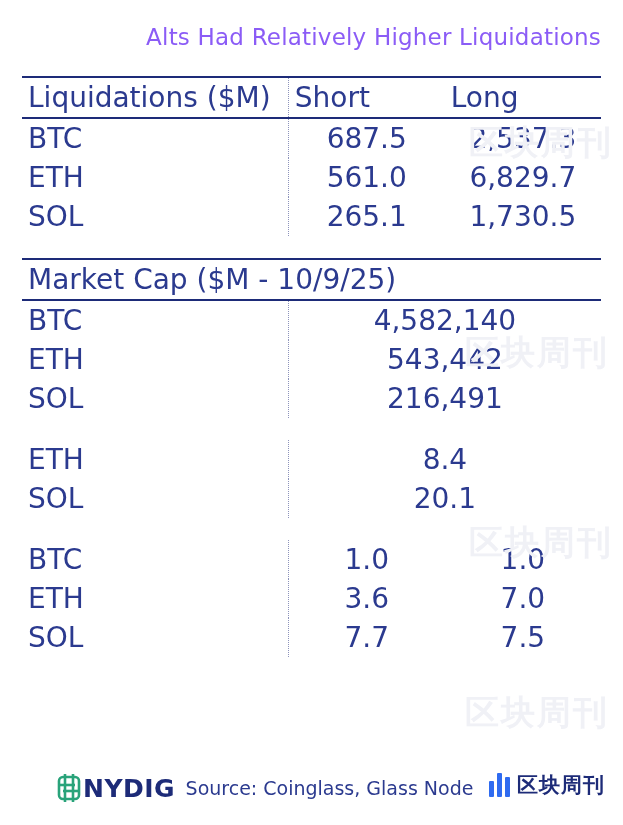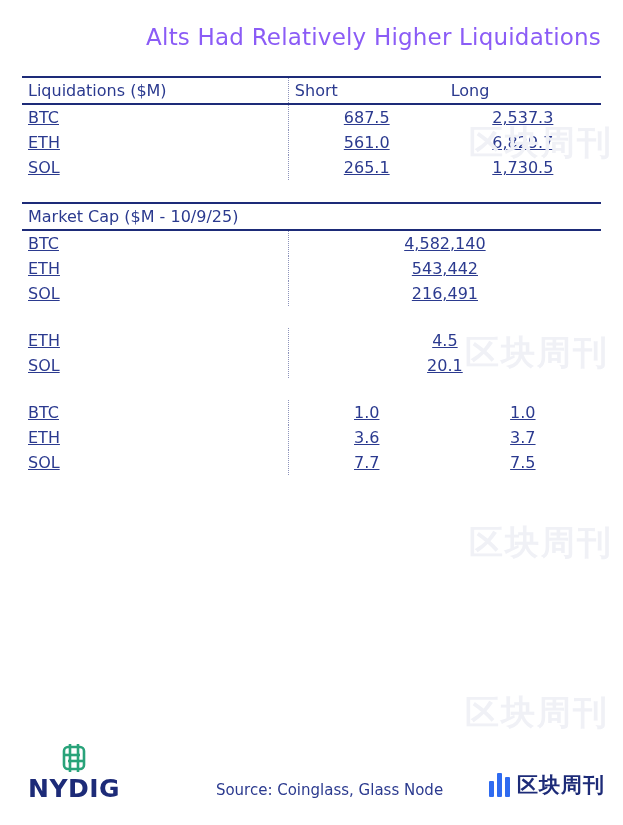--- a/index.html
+++ b/index.html
@@ -48,21 +48,21 @@
 
   table.tbl {
     width: 100%;
     border-collapse: collapse;
     table-layout: fixed;
     margin-bottom: 22px;
   }
   table.tbl td, table.tbl th {
     padding: 3px 6px;
     font-weight: normal;
-    font-size: 16px;
+    font-size: 28px;
     color: #2b3a8f;
     vertical-align: middle;
   }
   .hdr-row th {
     font-weight: bold;
     font-size: 20px;
     color: #1d2b78;
     border-bottom: 2px solid #1d2b78;
     padding-top: 2px;
     padding-bottom: 6px;
@@ -83,61 +83,59 @@
   }
   .hdr-left {
     text-align: left;
   }
   .hdr-center {
     text-align: left;
   }
   .rowpad td {
     padding-top: 4px;
     padding-bottom: 4px;
-    text-decoration: underline;
   }
 
   
   col.c-label { width: 46%; }
   col.c-a { width: 27%; }
   col.c-b { width: 27%; }
 
   .footer {
     position: absolute;
     left: 0;
     right: 0;
     bottom: 10px;
     height: 62px;
   }
   .nydig {
     position: absolute;
-    left: 28px;
+    left: 56px;
     bottom: 12px;
     display: flex;
     align-items: center;
     gap: 1px;
-    flex-direction: column;
   }
   .nydig-mark {
     width: 26px;
     height: 30px;
     position: relative;
   }
   .nydig-text {
     font-size: 25px;
     font-weight: bold;
     color: #1d2b78;
     letter-spacing: 0.5px;
   }
   .source {
     position: absolute;
     left: 50%;
     transform: translateX(-50%);
     bottom: 16px;
-    font-size: 15px;
+    font-size: 19px;
     color: #2b3a8f;
     white-space: nowrap;
     margin-left: 18px;
   }
   .brand {
     position: absolute;
     right: 18px;
     bottom: 16px;
     display: flex;
     align-items: center;
@@ -234,21 +232,21 @@
 
   <table class="tbl">
     <colgroup>
         <col class="c-label">
         <col class="c-a">
         <col class="c-b">
       </colgroup>
     <tbody>
     <tr class="rowpad">
       <td class="lbl">ETH</td>
-      <td class="num vdiv" colspan="2">4.5</td>
+      <td class="num vdiv" colspan="2">8.4</td>
     </tr>
     <tr class="rowpad">
       <td class="lbl">SOL</td>
       <td class="num vdiv" colspan="2">20.1</td>
     </tr>
   </tbody>
     </table>
 
   <table class="tbl">
     <colgroup>
@@ -258,21 +256,21 @@
       </colgroup>
     <tbody>
     <tr class="rowpad">
       <td class="lbl">BTC</td>
       <td class="num vdiv">1.0</td>
       <td class="num">1.0</td>
     </tr>
     <tr class="rowpad">
       <td class="lbl">ETH</td>
       <td class="num vdiv">3.6</td>
-      <td class="num">3.7</td>
+      <td class="num">7.0</td>
     </tr>
     <tr class="rowpad">
       <td class="lbl">SOL</td>
       <td class="num vdiv">7.7</td>
       <td class="num">7.5</td>
     </tr>
   </tbody>
     </table>
 
   <div class="footer">

